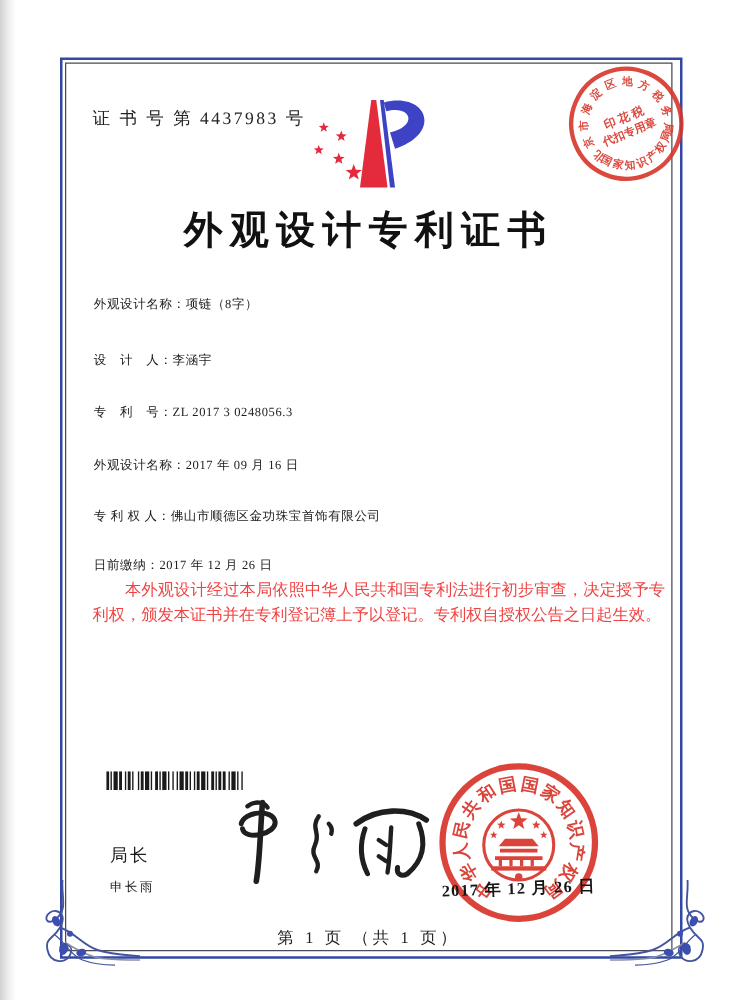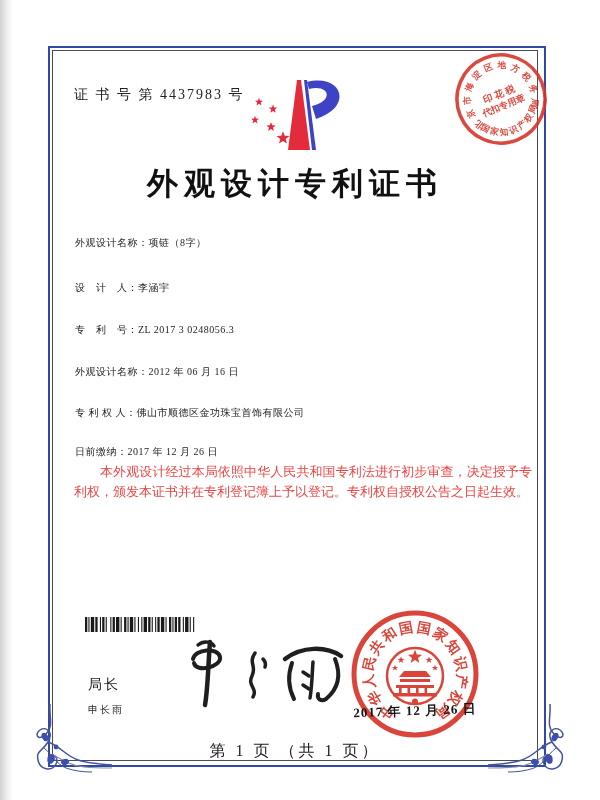--- a/index.html
+++ b/index.html
@@ -25,21 +25,21 @@
   .body-text p{margin:0;text-indent:2em;}
   .barcode{position:absolute;left:85px;top:617px;width:148px;height:15px;}
   .sig-label{position:absolute;left:88px;top:676px;font-size:14px;letter-spacing:2px;}
   .sig-name{position:absolute;left:88px;top:703px;font-size:10px;letter-spacing:2px;}
   .signature{position:absolute;left:168px;top:636px;width:190px;height:75px;}
   .office-seal{position:absolute;left:348px;top:607px;width:134px;height:134px;opacity:.92;}
   .tax-seal{position:absolute;left:452px;top:50px;width:98px;height:98px;opacity:.9;}
   .issue-date{position:absolute;left:348px;top:702px;width:134px;text-align:center;
     font-size:13px;font-weight:600;color:#161616;transform:rotate(-2deg);letter-spacing:1px;}
   .footer{position:absolute;left:48px;top:741px;width:494px;text-align:center;
-    font-size:16px;letter-spacing:3px;color:#222;}
+    font-size:13px;letter-spacing:3px;color:#222;}
   .corner{position:absolute;width:82px;height:82px;}
   .corner.left{left:32px;top:704px;}
   .corner.right{left:486px;top:704px;transform:scaleX(-1);}
 </style>
 </head>
 <body>
 
 <div class="scan-edge"></div>
 
 <div class="frame-outer"></div>
@@ -65,21 +65,21 @@
 <div class="field" style="top:236px">
   <span class="flabel">外观设计名称：</span><span class="fvalue">项链（8字）</span>
 </div>
 <div class="field" style="top:281px">
   <span class="flabel">设　计　人：</span><span class="fvalue">李涵宇</span>
 </div>
 <div class="field" style="top:323px">
   <span class="flabel">专　利　号：</span><span class="fvalue">ZL 2017 3 0248056.3</span>
 </div>
 <div class="field" style="top:365px">
-  <span class="flabel">外观设计名称：</span><span class="fvalue">2012 年 06 月 16 日</span>
+  <span class="flabel">外观设计名称：</span><span class="fvalue">2017 年 09 月 16 日</span>
 </div>
 <div class="field" style="top:406px">
   <span class="flabel">专 利 权 人：</span><span class="fvalue">佛山市顺德区金功珠宝首饰有限公司</span>
 </div>
 <div class="field" style="top:445px">
   <span class="flabel">日前缴纳：</span><span class="fvalue">2017 年 12 月 26 日</span>
 </div>
 
 <div class="body-text">
   <p>本外观设计经过本局依照中华人民共和国专利法进行初步审查，决定授予专利权，颁发本证书并在专利登记簿上予以登记。专利权自授权公告之日起生效。</p>

